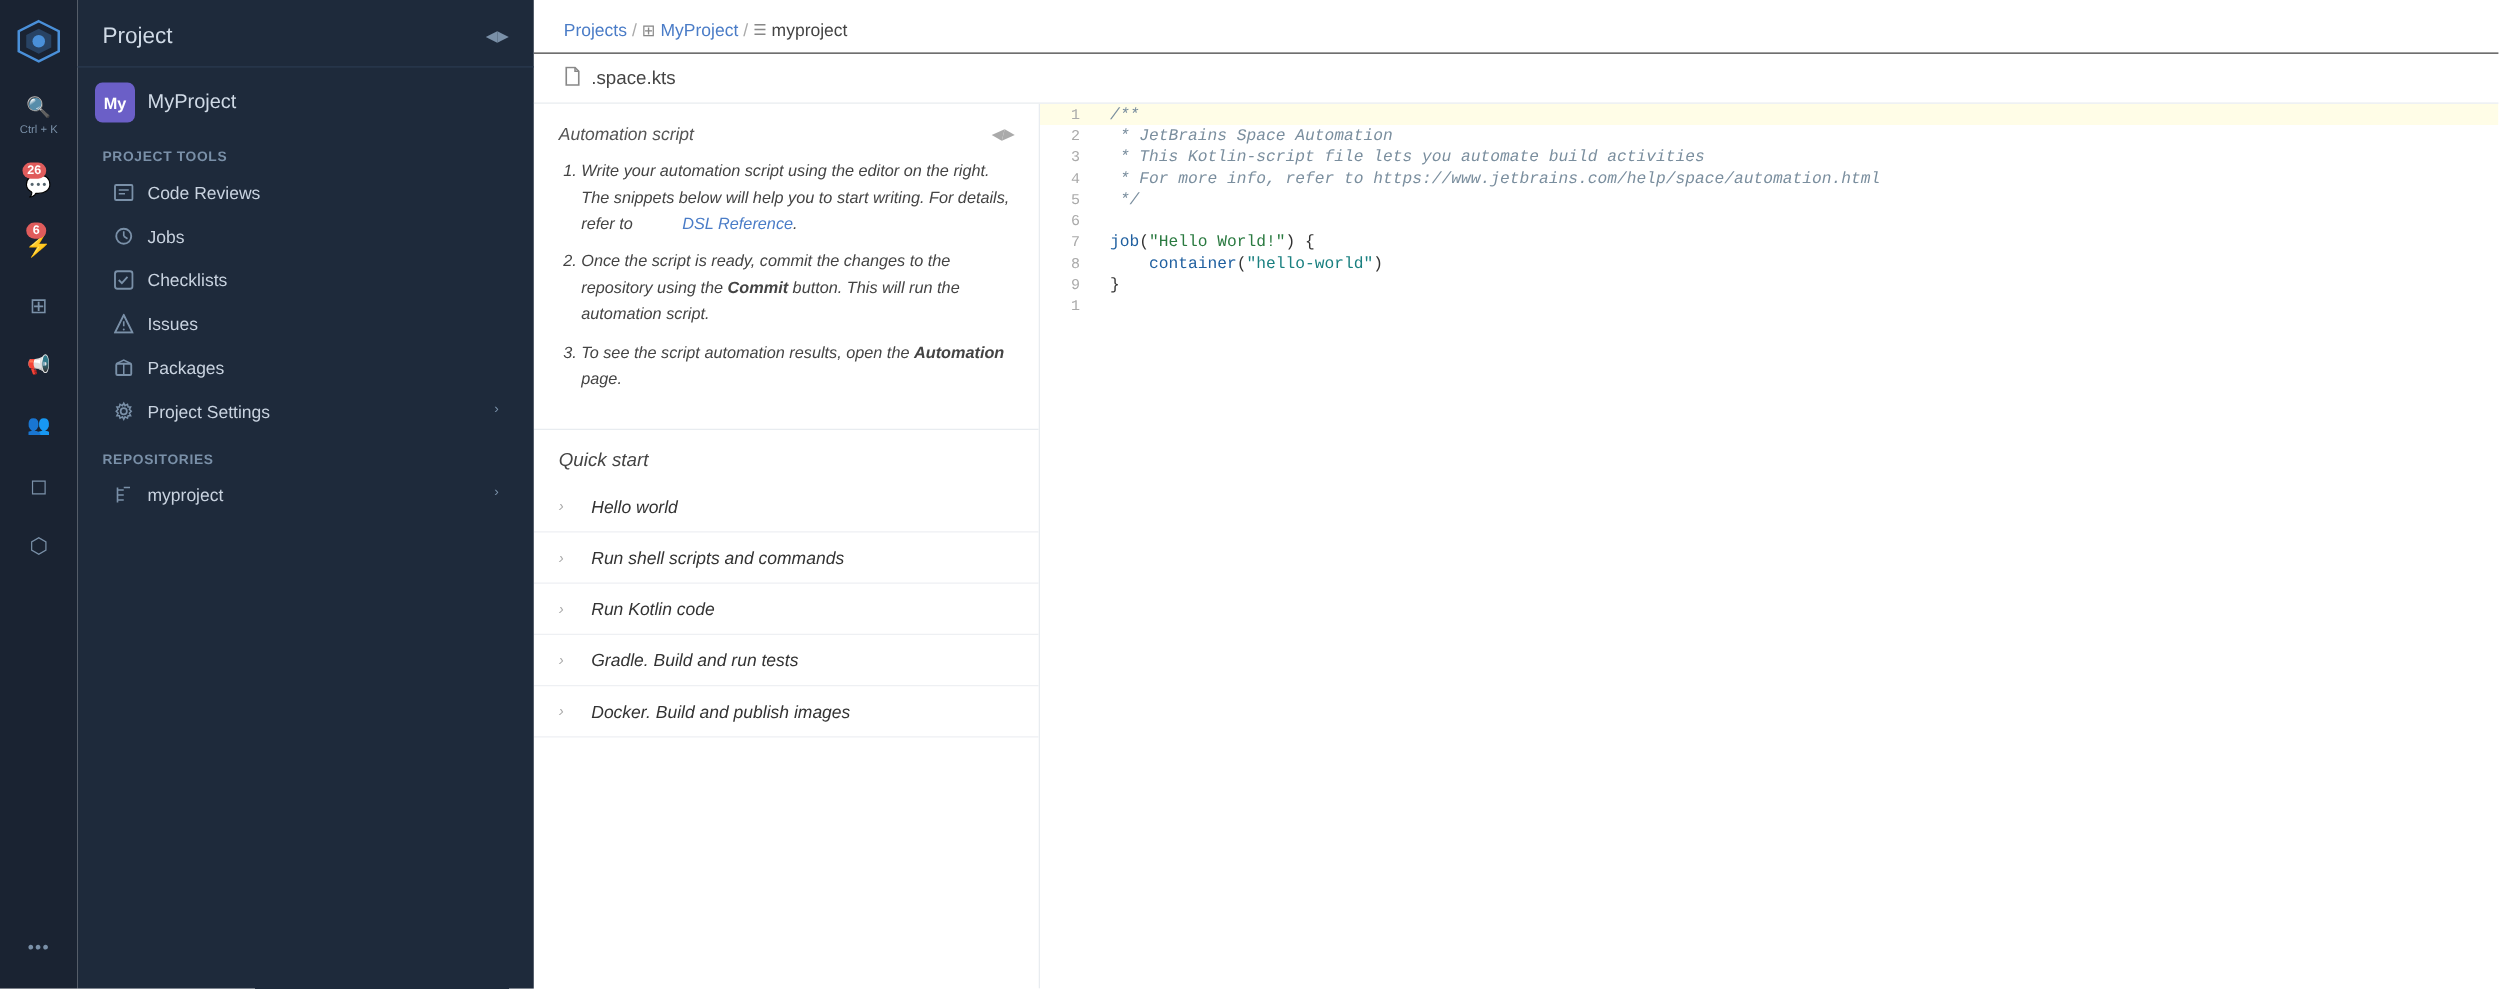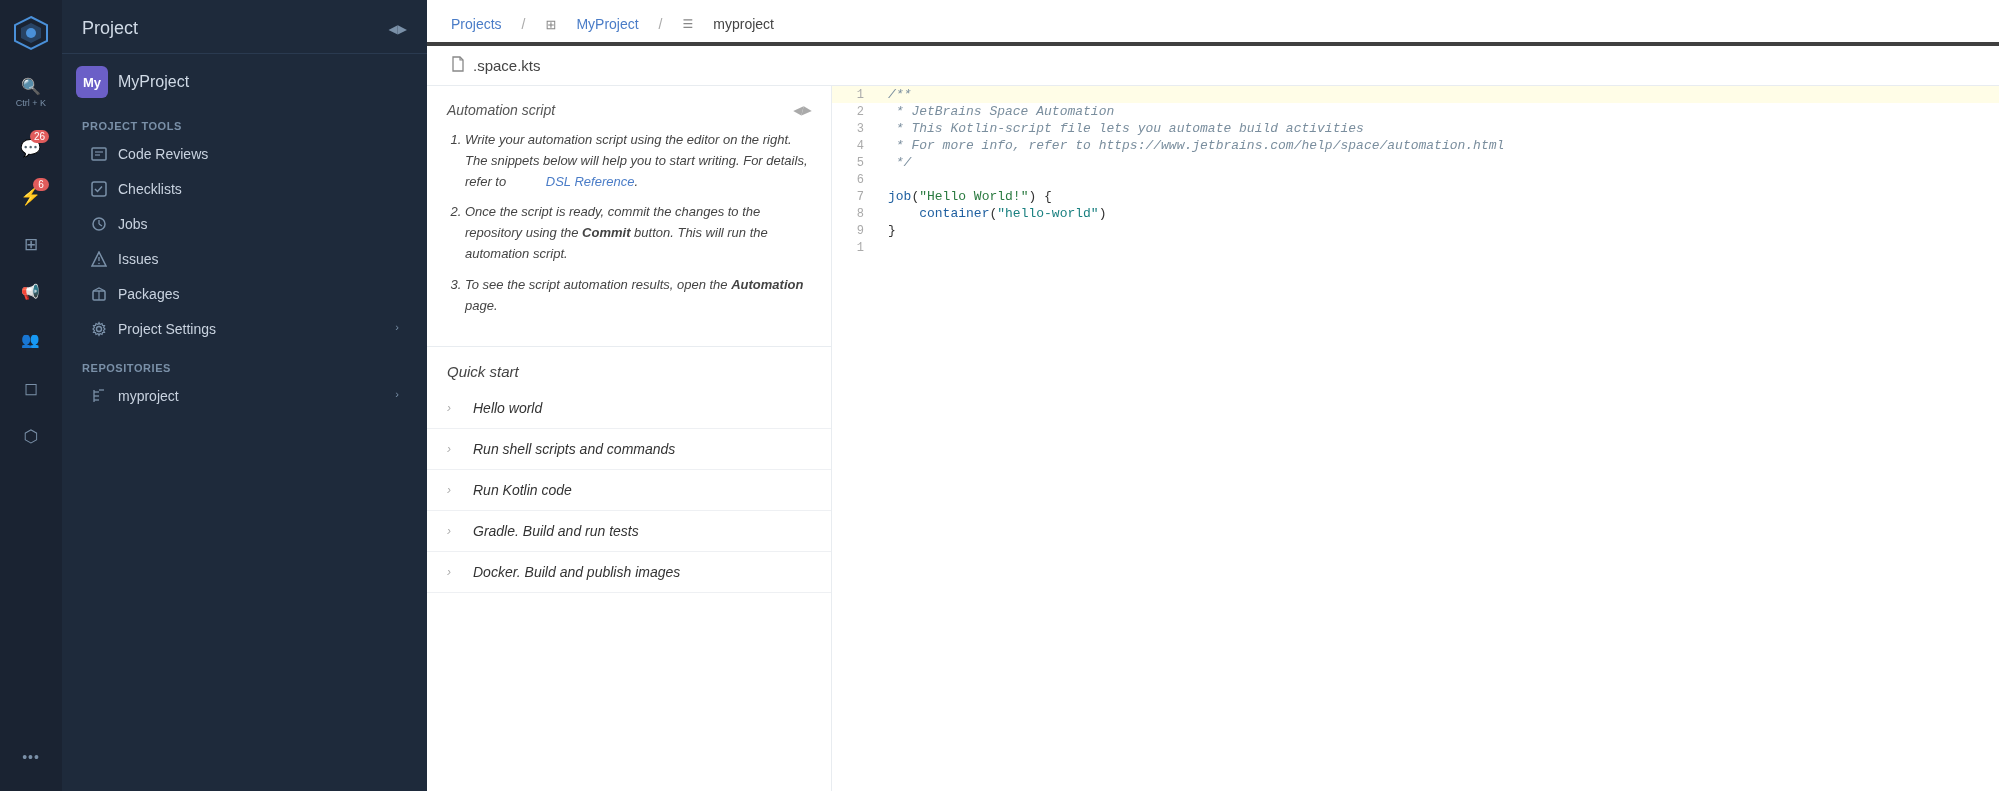--- a/index.html
+++ b/index.html
@@ -58,25 +58,25 @@
       border-radius: 8px;
       cursor: pointer;
       color: #7a90a8;
       position: relative;
       font-size: 18px;
     }
 
     .badge {
       position: absolute;
       top: 4px;
-      right: 4px;
+      right: 16px;
       background: #e05c5c;
       color: #fff;
       font-size: 10px;
-      font-weight: normal;
+      font-weight: bold;
       border-radius: 10px;
       padding: 1px 4px;
       min-width: 16px;
       text-align: center;
     }
 
     .project-header {
       display: flex;
       align-items: center;
       justify-content: space-between;
@@ -149,24 +149,24 @@
       flex: 1;
       display: flex;
       flex-direction: column;
       overflow: hidden;
     }
 
     .breadcrumb-bar {
       padding: 16px 24px 10px 24px;
       display: flex;
       align-items: center;
-      gap: 20px;
+      gap: 4px;
       font-size: 14px;
       color: #555;
-      border-bottom: 4px solid #404040;
+      border-bottom: 1px solid #404040;
     }
 
     .breadcrumb-link {
       color: #4a7cc7;
       cursor: pointer;
     }
 
     .breadcrumb-sep { color: #aaa; }
 
     .breadcrumb-icon { font-size: 13px; color: #888; }
@@ -386,36 +386,36 @@
         <line x1="4" y1="6" x2="12" y2="6" stroke="#7a90a8" stroke-width="1.2"></line>
         <line x1="4" y1="9" x2="9" y2="9" stroke="#7a90a8" stroke-width="1.2"></line>
       </svg>
     </span>
     <span class="nav-item-label">Code Reviews</span>
   </div>
 
   <div class="nav-item">
     <span class="nav-item-icon">
       <svg width="16" height="16" viewBox="0 0 16 16" fill="none">
-        <rect x="1" y="1" width="14" height="14" rx="2" stroke="#7a90a8" stroke-width="1.5" fill="none"></rect>
-        <polyline points="4,8 6.5,10.5 11,5.5" stroke="#7a90a8" stroke-width="1.5" fill="none"></polyline>
-      </svg>
-    </span>
-    <span class="nav-item-label">Checklists</span>
-  </div>
-
-  <div class="nav-item">
-    <span class="nav-item-icon">
-      <svg width="16" height="16" viewBox="0 0 16 16" fill="none">
         <circle cx="8" cy="8" r="6" stroke="#7a90a8" stroke-width="1.5" fill="none"></circle>
         <line x1="8" y1="4" x2="8" y2="8" stroke="#7a90a8" stroke-width="1.3"></line>
         <line x1="8" y1="8" x2="11" y2="10" stroke="#7a90a8" stroke-width="1.3"></line>
       </svg>
     </span>
     <span class="nav-item-label">Jobs</span>
+  </div>
+
+  <div class="nav-item">
+    <span class="nav-item-icon">
+      <svg width="16" height="16" viewBox="0 0 16 16" fill="none">
+        <rect x="1" y="1" width="14" height="14" rx="2" stroke="#7a90a8" stroke-width="1.5" fill="none"></rect>
+        <polyline points="4,8 6.5,10.5 11,5.5" stroke="#7a90a8" stroke-width="1.5" fill="none"></polyline>
+      </svg>
+    </span>
+    <span class="nav-item-label">Checklists</span>
   </div>
 
   <div class="nav-item">
     <span class="nav-item-icon">
       <svg width="16" height="16" viewBox="0 0 16 16" fill="none">
         <polygon points="8,1 15,15 1,15" stroke="#7a90a8" stroke-width="1.5" fill="none"></polygon>
         <line x1="8" y1="6" x2="8" y2="10" stroke="#7a90a8" stroke-width="1.3"></line>
         <circle cx="8" cy="12.5" r="0.8" fill="#7a90a8"></circle>
       </svg>
     </span>

